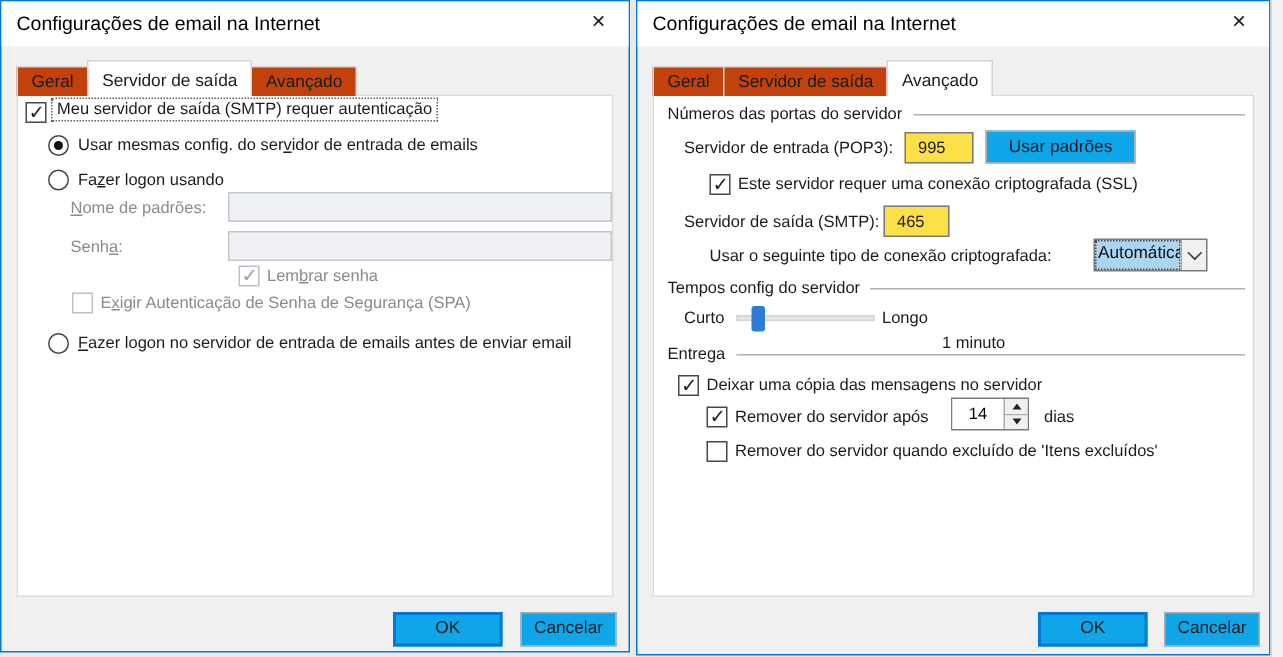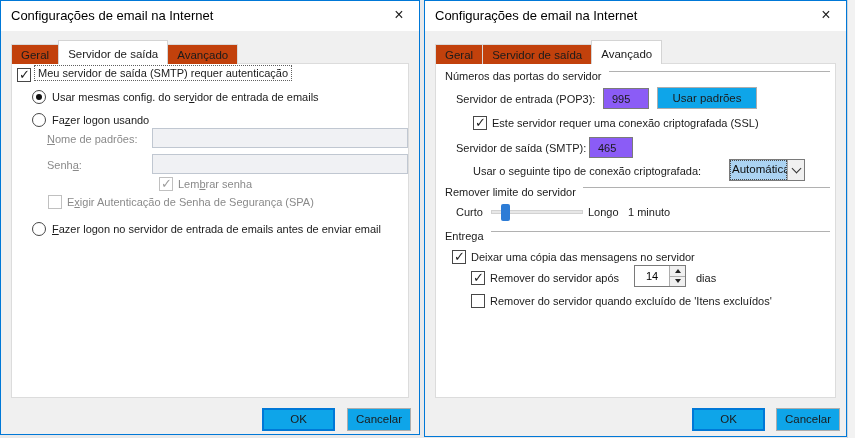--- a/index.html
+++ b/index.html
@@ -26,29 +26,29 @@
   .focus-dotted { border:1px dotted #606060; padding:1px 3px; }
 
   .cb { position:absolute; width:14px; height:14px; background:#fff; border:1px solid #474747; z-index:2; }
   .cb.checked::after { content:"✓"; position:absolute; left:1px; top:-2px; font-size:13px; font-weight:bold; color:#1b1b1b; }
   .cb.disabled { border-color:#c0c0c0; }
   .cb.disabled.checked::after { color:#9d9d9d; }
 
   .radio { position:absolute; width:14px; height:14px; background:#fff; border:1px solid #474747; border-radius:50%; z-index:2; }
   .radio.selected::after { content:""; position:absolute; left:3px; top:3px; width:6px; height:6px; border-radius:50%; background:#101010; }
 
-  .input { position:absolute; font-size:11px; color:#1b1b1b; background:#8b5cf6; border:1px solid #7a7a7a; padding:1px 8px; z-index:2;
+  .input { position:absolute; font-size:11px; color:#1b1b1b; background:#fde047; border:1px solid #7a7a7a; padding:1px 8px; z-index:2;
     font-family:"Liberation Sans","DejaVu Sans",sans-serif; }
   .input.disabled { background:#f0f1f4; border:1px solid #c0c7d1; }
 
   .btn { position:absolute; background:#0ea5e9; border:1px solid #adadad; font-size:11.5px; color:#1b1b1b;
     text-align:center; line-height:20px; z-index:2; }
   .btn.default { border:2px solid #0078d7; line-height:18px; }
 
-  .sec-row { position:absolute; left:20px; right:16px; display:flex; align-items:flex-start; z-index:2; }
+  .sec-row { position:absolute; left:20px; right:16px; display:flex; align-items:center; z-index:2; }
   .sec-label { font-size:11px; color:#1b1b1b; white-space:nowrap; }
   .sec-line { flex:1; height:1px; background:#b1b1b1; margin-left:7px; margin-top:1px; }
 
   .combo { position:absolute; border:1px solid #7a7a7a; background:#fff; display:flex; z-index:3; }
   .combo-text { flex:1; overflow:hidden; white-space:nowrap; font-size:11.5px; color:#0f0f0f;
     background:#abd3f2; outline:1px dotted #4a4a4a; outline-offset:-1px; padding:3px 1px 0 2px; }
   .combo-arrow { width:17px; border-left:1px solid #a6a6a6; background:#f0f0f0; display:flex; align-items:center; justify-content:center; }
   .chev { width:7px; height:7px; border-right:1.6px solid #333; border-bottom:1.6px solid #333; transform:rotate(45deg); margin-top:-4px; }
 
   .slider-track { position:absolute; height:4px; background:#e7e7e7; border:1px solid #d2d2d2; z-index:2; }
@@ -143,29 +143,29 @@
 
     <span class="lbl" style="left:48px; top:164px;">Usar o seguinte tipo de conexão criptografada:</span>
     <div class="combo" style="left:304px; top:158px; width:76px; height:22px;">
       <span class="combo-text">Automática</span>
       <span class="combo-arrow">
           <span class="chev"></span>
         </span>
     </div>
 
     <div class="sec-row" style="top:185px;">
-      <span class="sec-label">Remover limite do servidor</span>
+      <span class="sec-label">Tempos config do servidor</span>
       <span class="sec-line"></span>
     </div>
 
     <span class="lbl" style="left:31px; top:205px;">Curto</span>
     <div class="slider-track" style="left:66px; top:209px; width:92px;"></div>
     <div class="slider-thumb" style="left:76px; top:203px;"></div>
     <span class="lbl" style="left:163px; top:205px;">Longo</span>
-    <span class="lbl" style="left:203px; top:205px;text-align:right;">1 minuto</span>
+    <span class="lbl" style="left:203px; top:222px;text-align:right;">1 minuto</span>
 
     <div class="sec-row" style="top:229px;">
       <span class="sec-label">Entrega</span>
       <span class="sec-line"></span>
     </div>
 
     <span class="cb checked" style="left:27px; top:249px;"></span>
     <span class="lbl" style="left:46px; top:250px;">Deixar uma cópia das mensagens no servidor</span>
 
     <span class="cb checked" style="left:46px; top:270px;"></span>

